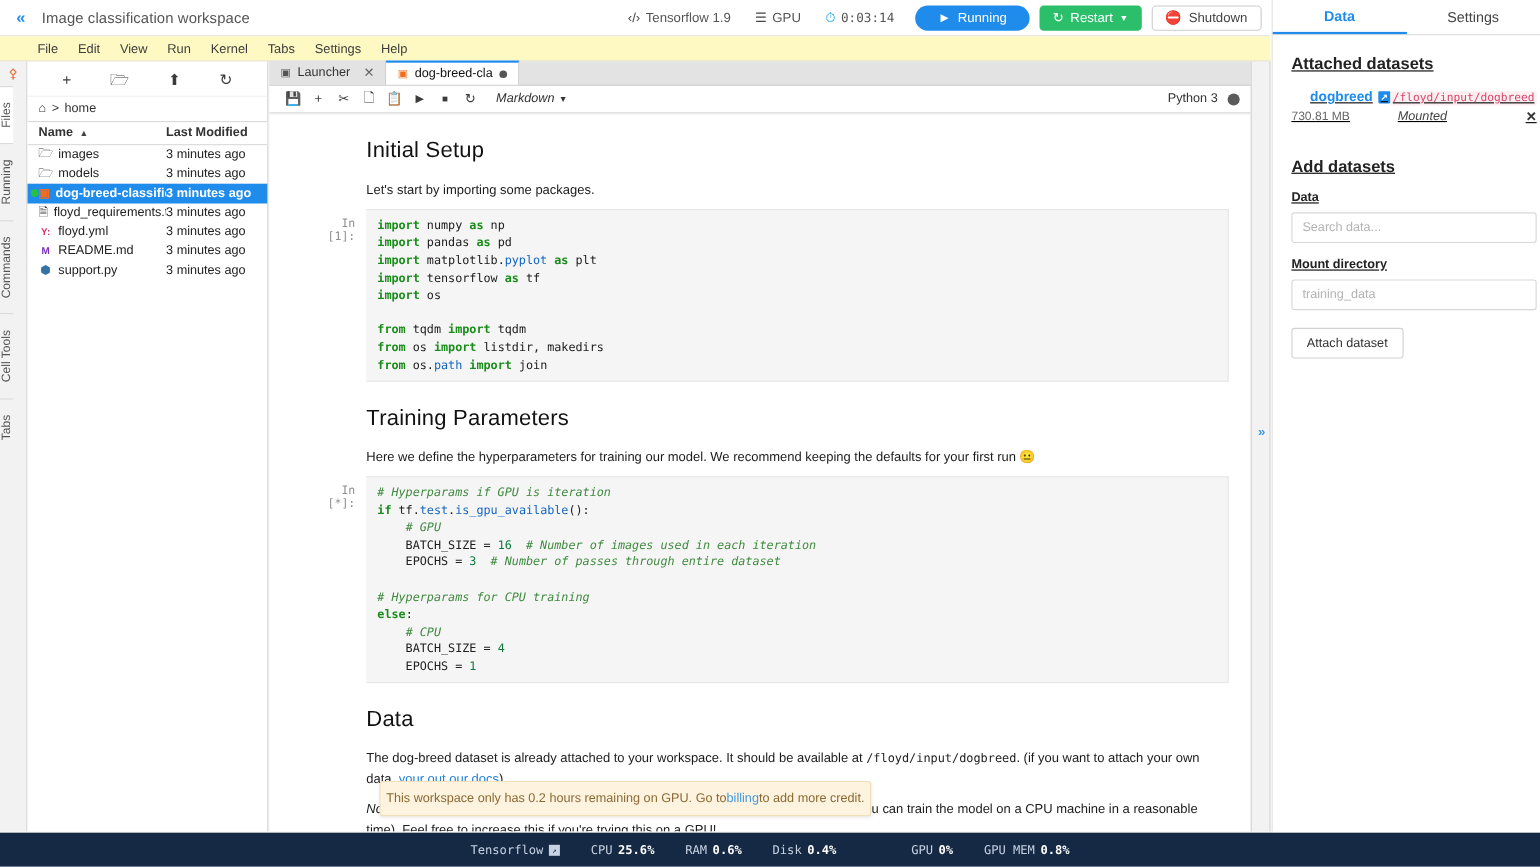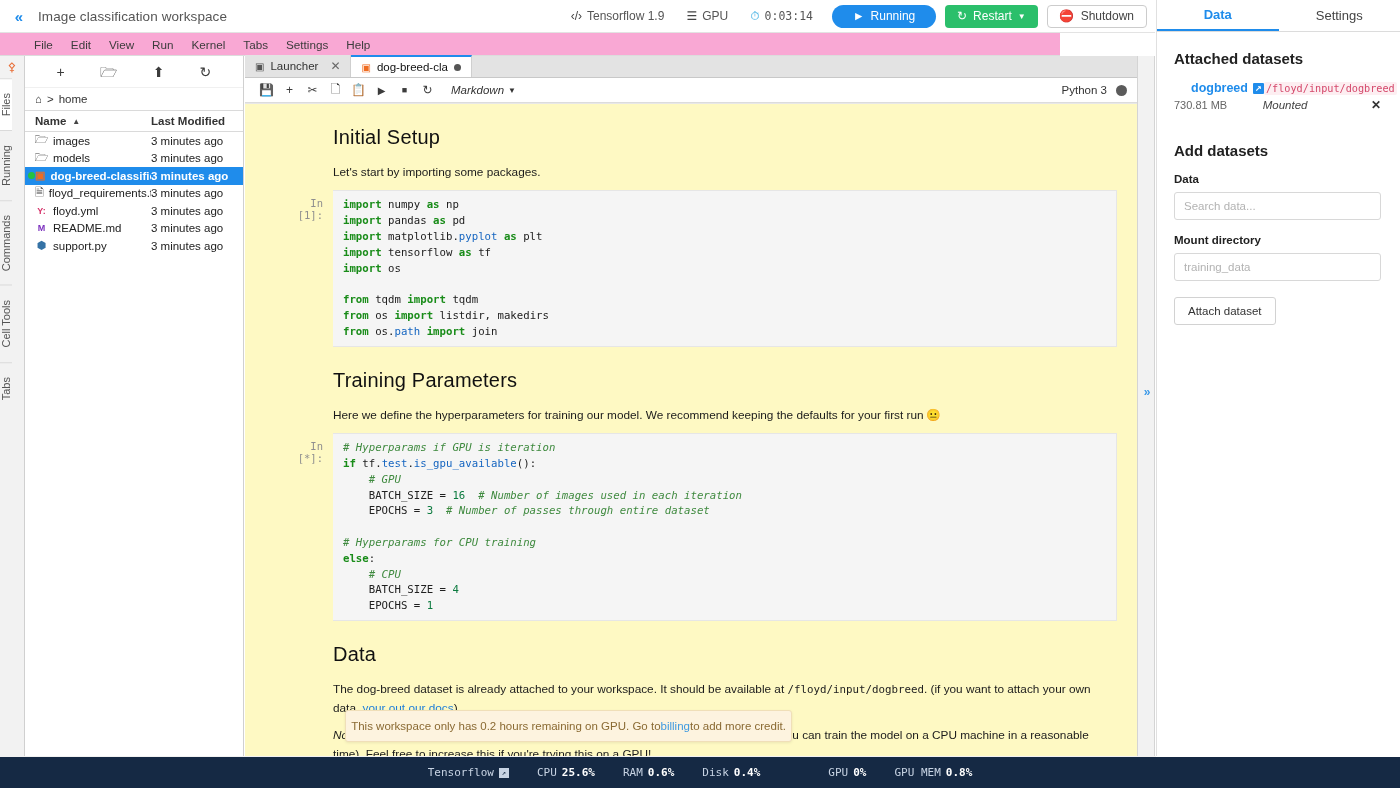--- a/index.html
+++ b/index.html
@@ -38,22 +38,22 @@
   }
   .pill.running { background: #1f8ceb; min-width: 104px; }
   .pill.restart { background: #2bbf6b; border-radius: 4px; padding: 0 12px; }
   .pill.shutdown {
     background: #fff; color: #444; border: 1px solid #ccc; border-radius: 4px; padding: 0 12px;
   }
   .tb-btns { display: flex; align-items: center; gap: 9px; margin-left: 8px; }
 
   
   .menubar {
-    position: absolute; left: 0; top: 33px; width: 1060px; height: 23px;
-    background: #f9a8d4; border-bottom: 1px solid #dcdcdc;
+    position: absolute; left: 0; top: 33px; width: 1155px; height: 23px;
+    background: #fef9c3; border-bottom: 1px solid #dcdcdc;
     display: flex; align-items: center; padding-left: 25px;
   }
   .menu-item {
     font-size: 11.7px; color: #3c3c3c; padding: 2px 9px; cursor: pointer;
   }
 
   
   .lefttabs {
     position: absolute; left: 0; top: 56px; width: 25px; height: 700px;
     background: #f2f2f2; border-right: 1px solid #d0d0d0;
@@ -136,21 +136,21 @@
     display:flex; align-items:center; gap:4px;font-style:italic;
   }
   .nbt-right {
     margin-left: auto; display: flex; align-items: center; gap: 9px;
     font-size: 11.5px; color: #333;
   }
   .kernel-dot { width: 11px; height: 11px; border-radius: 50%; background: #5b5b5b; }
 
   .nbscroll {
     position: absolute; top: 48px; left: 0; width: 892px; height: 652px;
-    background: #fef9c3; overflow: hidden;
+    background: #ffffff; overflow: hidden;
   }
   .nbpage { padding: 0; }
 
   .md-cell { padding: 0 28px 0 88px; }
   h1.md { font-size: 20px; font-weight: normal; color: #111; margin: 22px 0 14px 0; letter-spacing:.2px;}
   p.md { font-size: 11.8px; color: #1b1b1b; line-height: 1.55; margin: 0 0 9px 0; }
   p.md code, .icode {
     font-family: "DejaVu Sans Mono", monospace; font-size: 10.8px; color: #222;
   }
   a.md { color: #1f7fd8; text-decoration: none; }
@@ -196,21 +196,21 @@
   .rightpanel {
     position: absolute; left: 1156px; top: 0; width: 244px; height: 756px;
     background: #fff; border-left: 1px solid #e0e0e0;
   }
   .rp-tabs { display: flex; height: 32px; border-bottom: 1px solid #dcdcdc; }
   .rp-tab {
     flex: 1; display: flex; align-items: center; justify-content: center;
     font-size: 13px; color: #444; cursor: pointer;
   }
   .rp-tab.active { color: #1f8ceb; font-weight: bold; border-bottom: 2px solid #1f8ceb; }
-  .rp-body { padding: 18px 19px 0 17px; }
+  .rp-body { padding: 18px 3px 0 17px; text-decoration: underline; }
   .rp-h2 { font-size: 15px; color: #222; font-weight: bold; margin-bottom: 14px; }
   .ds-row1 { display: flex; align-items: baseline; justify-content: space-between; margin-left: 17px; }
   .ds-name { font-size: 12.5px; color: #1f8ceb; font-weight: bold; display:flex; align-items:center; gap:5px;}
   .ext-icon {
     display:inline-flex; align-items:center; justify-content:center;
     width: 11px; height: 11px; background: #1f8ceb; color: #fff; font-size: 8px; border-radius: 1px;
   }
   .ds-path {
     font-family: "DejaVu Sans Mono", monospace; font-size: 10.2px;
     color: #d4486b; background: #fdeef1; padding: 1px 2px; border-radius: 2px;

